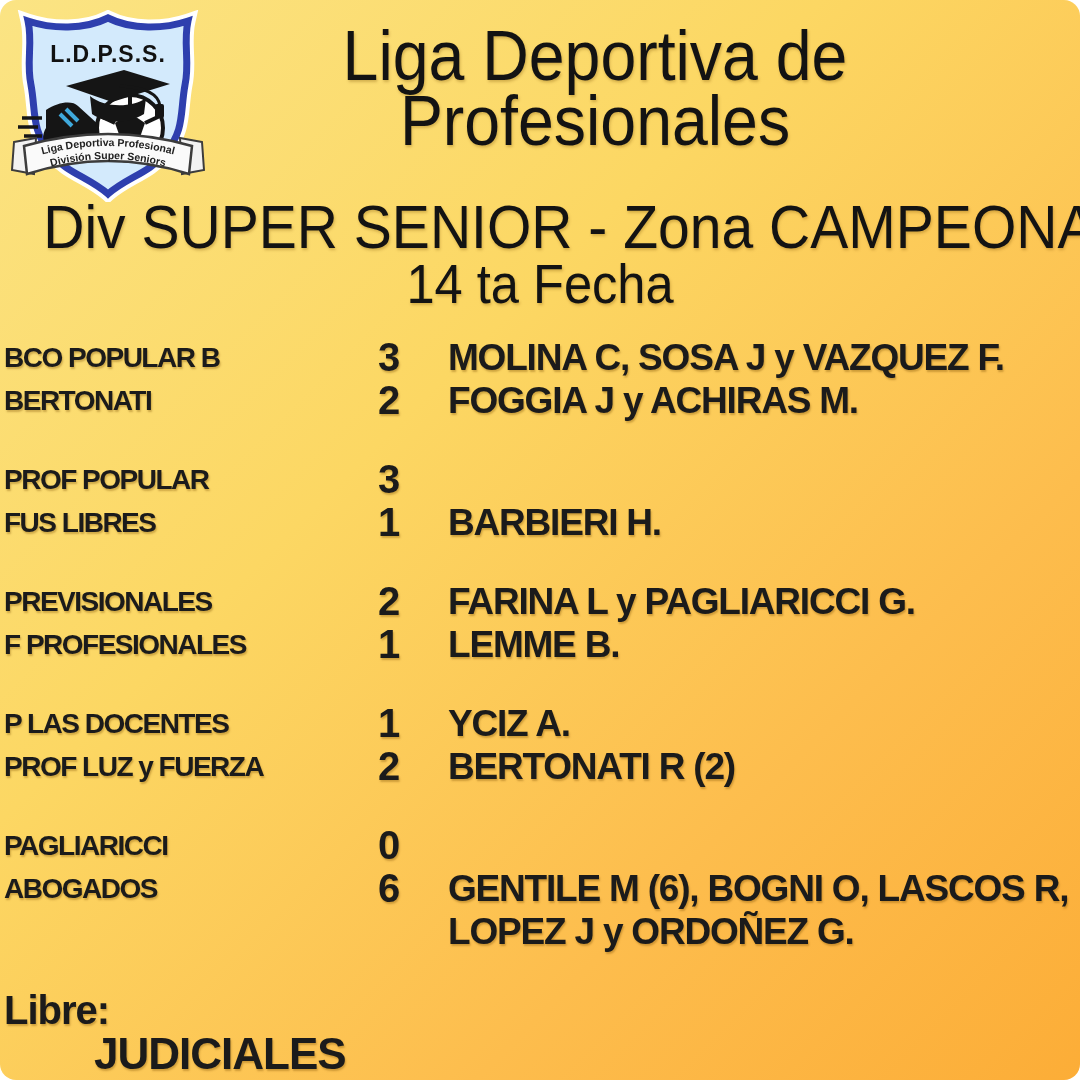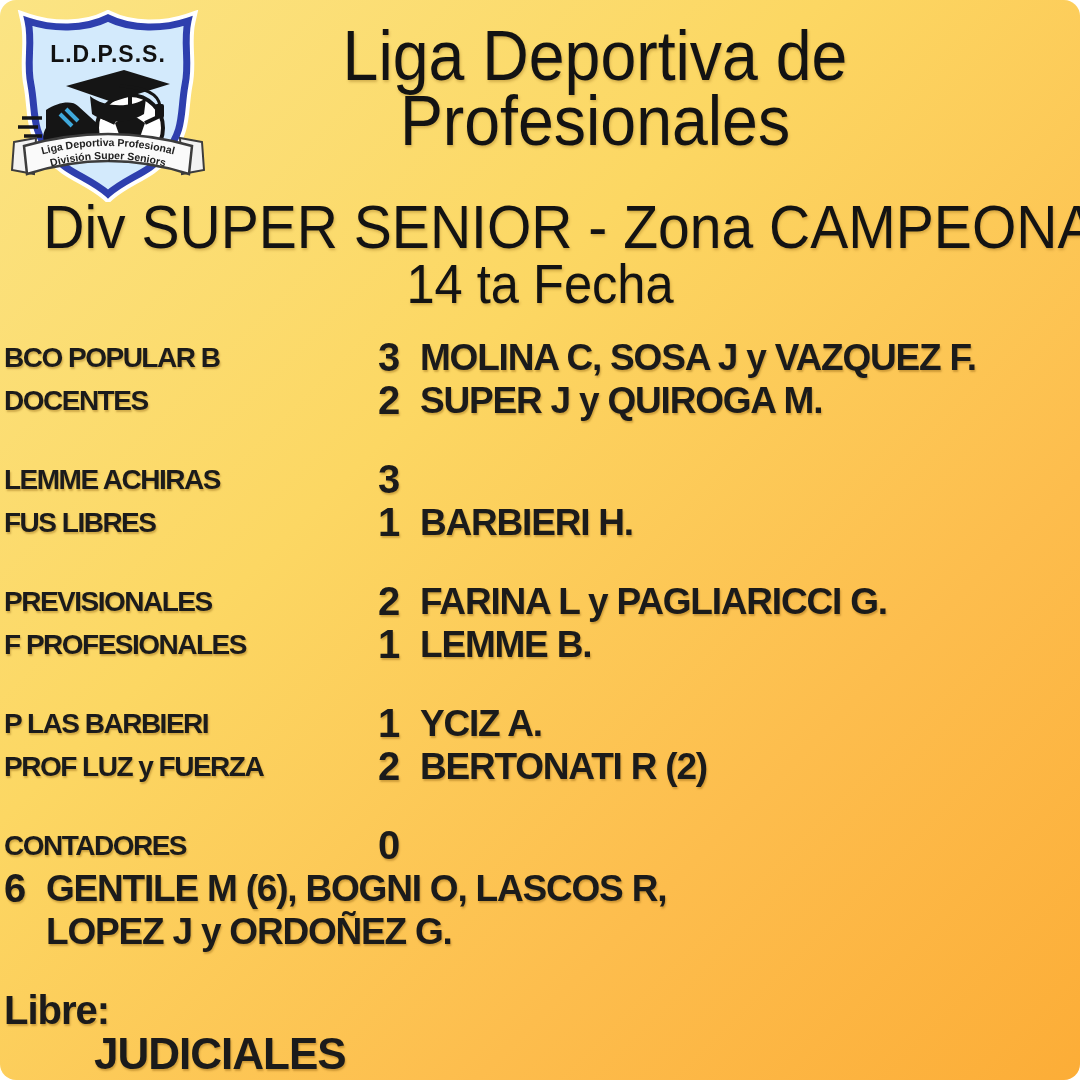--- a/index.html
+++ b/index.html
@@ -87,20 +87,21 @@
   }
   .score {
     flex: none;
     width: 42px;
     font-size: 40px;
   }
   .scorers {
     flex: 1;
     font-size: 37px;
     letter-spacing: -1.2px;
+    margin-left: 28px;
   }
   .sline { display: block; white-space: nowrap; }
   .match { margin-bottom: 36px; }
 
   .bye { margin-top: 17px; }
   .bye-label { font-size: 40px; line-height: 43px; letter-spacing: -1px; }
   .bye-team { font-size: 44px; line-height: 43px; letter-spacing: -1px; margin-left: 90px; }
 </style>
 </head>
 <body>
@@ -163,31 +164,31 @@
 
     <div class="match">
       <div class="line">
         <span class="team">BCO POPULAR B</span>
         <span class="score">3</span>
         <span class="scorers">
             <span class="sline">MOLINA C, SOSA J y VAZQUEZ F.</span>
           </span>
       </div>
       <div class="line">
-        <span class="team">DOCENTES</span>
+        <span class="team">BERTONATI</span>
         <span class="score">2</span>
         <span class="scorers">
-            <span class="sline">SUPER J y QUIROGA M.</span>
-          </span>
-      </div>
-    </div>
-
-    <div class="match">
-      <div class="line">
-        <span class="team">LEMME ACHIRAS</span>
+            <span class="sline">FOGGIA J y ACHIRAS M.</span>
+          </span>
+      </div>
+    </div>
+
+    <div class="match">
+      <div class="line">
+        <span class="team">PROF POPULAR</span>
         <span class="score">3</span>
       </div>
       <div class="line">
         <span class="team">FUS LIBRES</span>
         <span class="score">1</span>
         <span class="scorers">
             <span class="sline">BARBIERI H.</span>
           </span>
       </div>
     </div>
@@ -204,44 +205,45 @@
         <span class="team">F PROFESIONALES</span>
         <span class="score">1</span>
         <span class="scorers">
             <span class="sline">LEMME B.</span>
           </span>
       </div>
     </div>
 
     <div class="match">
       <div class="line">
-        <span class="team">P LAS BARBIERI</span>
+        <span class="team">P LAS DOCENTES</span>
         <span class="score">1</span>
         <span class="scorers">
             <span class="sline">YCIZ A.</span>
           </span>
       </div>
       <div class="line">
         <span class="team">PROF LUZ y FUERZA</span>
         <span class="score">2</span>
         <span class="scorers">
             <span class="sline">BERTONATI R (2)</span>
           </span>
       </div>
     </div>
 
     <div class="match">
       <div class="line">
-        <span class="team">CONTADORES</span>
+        <span class="team">PAGLIARICCI</span>
         <span class="score">0</span>
         <span class="scorers">
             <span class="sline"></span>
           </span>
       </div>
       <div class="line">
+        <span class="team">ABOGADOS</span>
         <span class="score">6</span>
         <span class="scorers">
             <span class="sline">GENTILE M (6), BOGNI O, LASCOS R,</span>
             <span class="sline">LOPEZ J y ORDOÑEZ G.</span>
           </span>
       </div>
     </div>
 
     <div class="bye">
       <div class="bye-label">Libre:</div>

